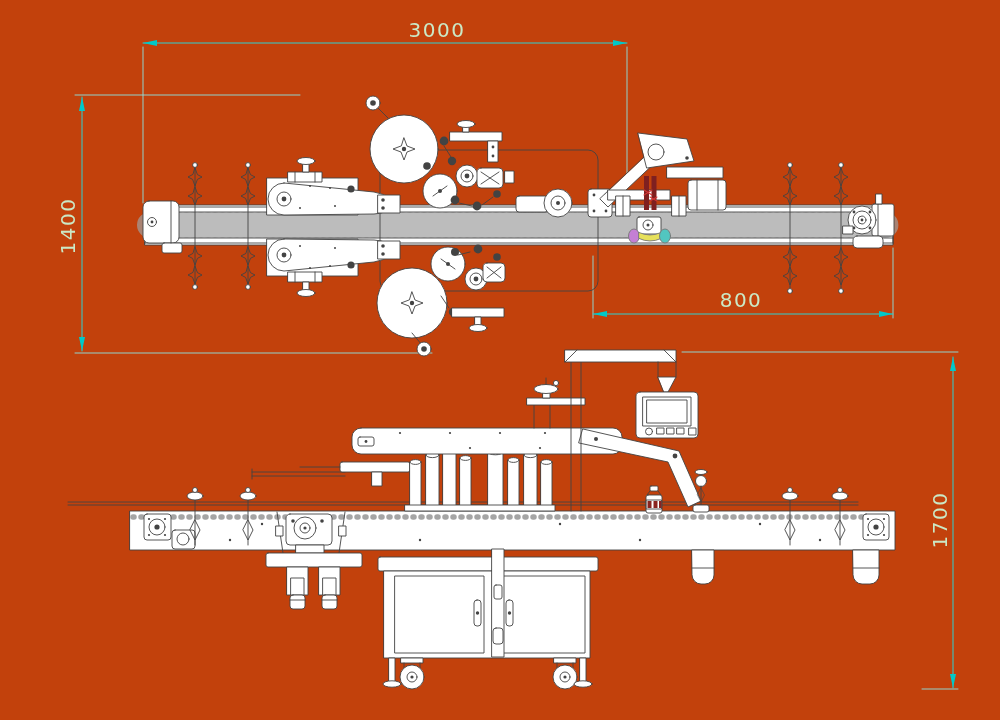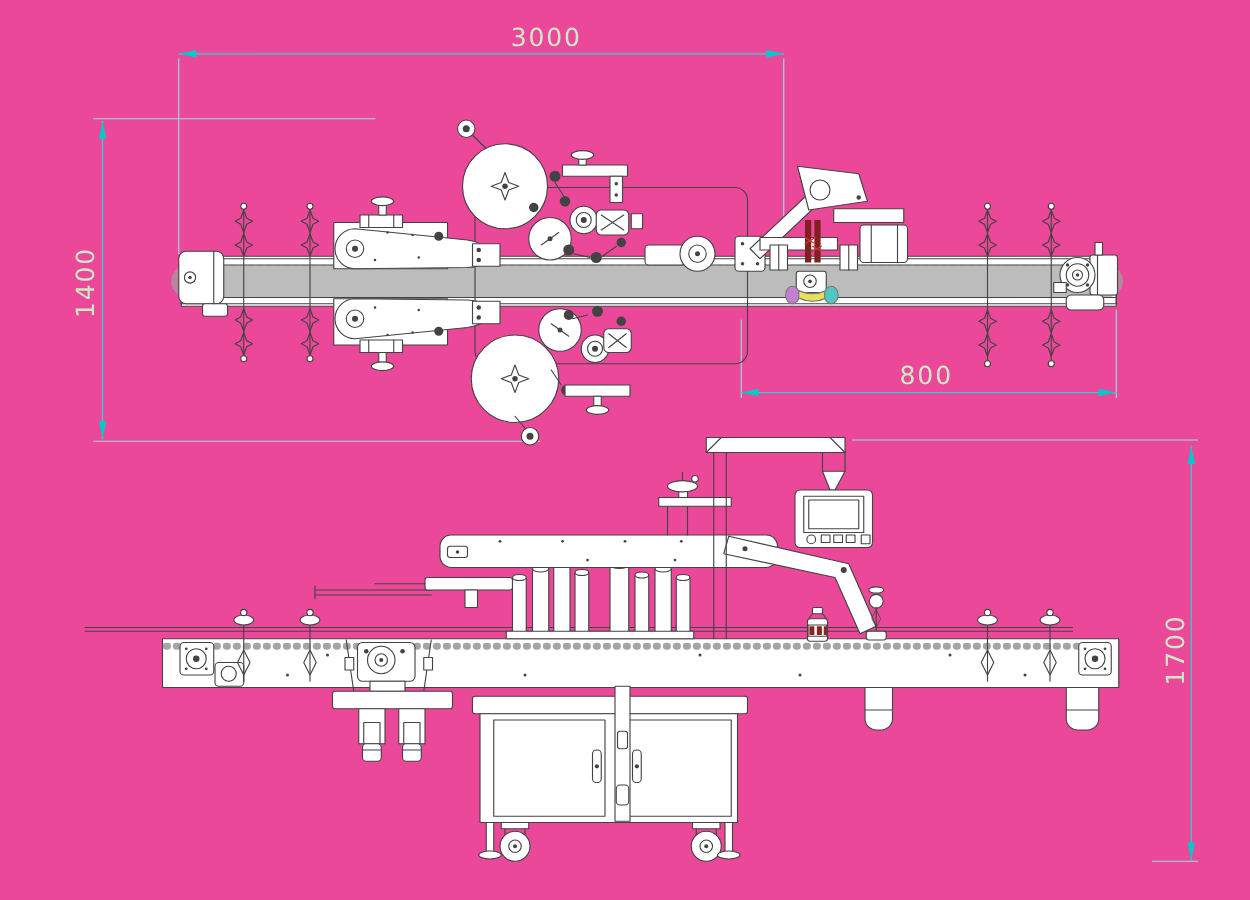--- a/index.html
+++ b/index.html
@@ -1,16 +1,16 @@
 <!DOCTYPE html>
 <html><head>
 <meta charset="utf-8">
 <style>
   html,body{margin:0;padding:0;background:#fff}
-  #stage{position:relative;width:1000px;height:720px;background:#ec4899;overflow:hidden}
+  #stage{position:relative;width:1000px;height:720px;background:#c2410c;overflow:hidden}
   #cad{display:block}
   
   #cad *{stroke:#434343;stroke-width:.9;fill:none;stroke-linecap:round;stroke-linejoin:round}
   #cad .w{fill:#ffffff}
   #cad .dk{fill:#434343;stroke:none}
   #cad .chain{stroke:#a0a0a0;stroke-width:26;stroke-dasharray:1 6.2;opacity:.7}
   #cad .chainS{stroke:#8f8f8f;stroke-width:5.5;stroke-dasharray:1 7;opacity:.8}
   #cad .dim{stroke:#2bd3d3;stroke-width:1}
   #cad .ext{stroke:#8ce4e4;stroke-width:.9}
   #cad .arr{fill:#00c9c9;stroke:none}

